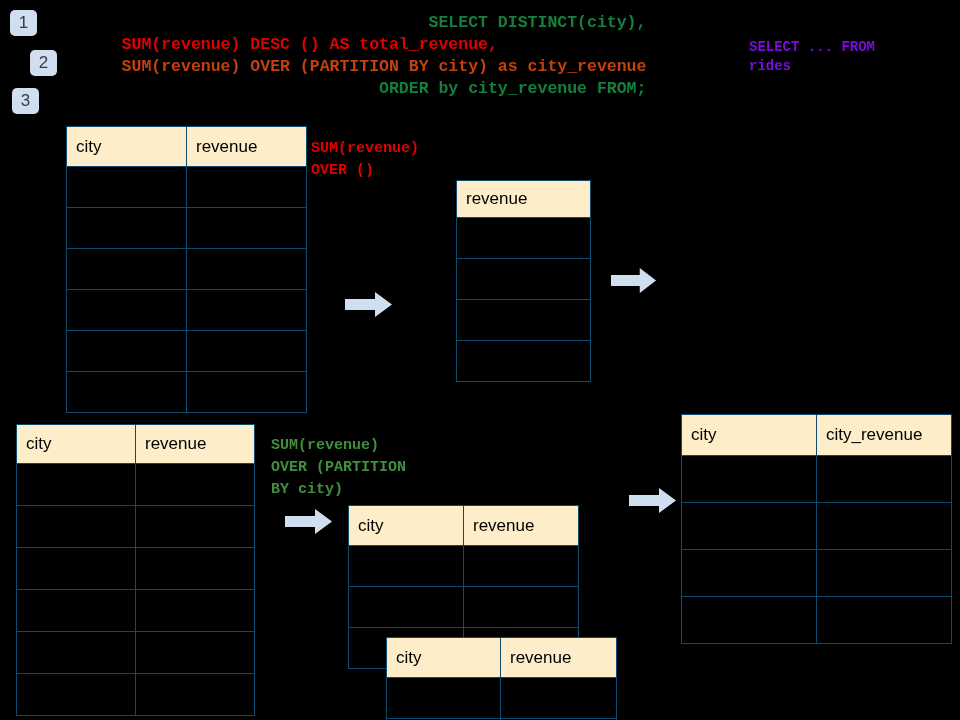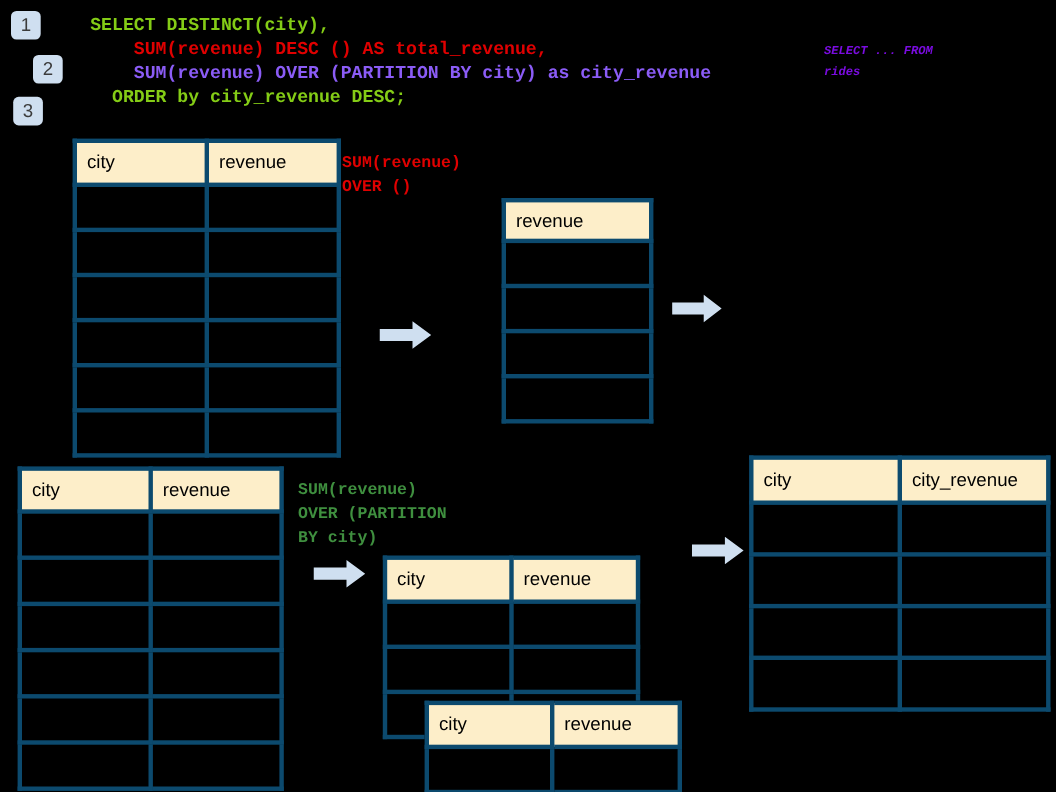--- a/index.html
+++ b/index.html
@@ -35,33 +35,32 @@
   
   .code {
     position: absolute;
     font-family: "Liberation Mono", monospace;
     font-weight: bold;
     font-size: 16.5px;
     line-height: 22px;
     white-space: pre;
     letter-spacing: 0px;
   }
-  .c-purple { color: #84cc16; }
+  .c-purple { color: #15803d; text-align: right; }
   .c-red    { color: #e00000; }
-  .c-green  { color: #8b5cf6; }
+  .c-green  { color: #c2410c; }
 
   .side-note {
     position: absolute;
     font-family: "Liberation Mono", monospace;
     font-weight: bold;
-    font-size: 11px;
+    font-size: 14px;
     line-height: 19px;
     white-space: pre;
     color: #7a0ce0;
-    font-style: italic;
   }
 
   
   .annot {
     position: absolute;
     font-family: "Liberation Mono", monospace;
     font-weight: bold;
     font-size: 15px;
     line-height: 22px;
     white-space: pre;
@@ -70,21 +69,21 @@
   .annot.green { color: #3f8f3f; }
 
   
   .tbl {
     position: absolute;
     border-collapse: collapse;
     table-layout: fixed;
     background: #000;
   }
   .tbl td {
-    border: 4px solid #0c4a6e;
+    border: 1px solid #0c4a6e;
     background: #000000;
     padding: 0;
   }
   .tbl td.hdr {
     background: #fdeec9;
     color: #000000;
     font-family: "Liberation Sans", sans-serif;
     font-size: 17px;
     padding: 0 0 0 9px;
     vertical-align: middle;
@@ -99,21 +98,21 @@
 <body>
 
 <div id="canvas">
 
   <div id="badges-layer">
       <div class="badge" style="left: 10px; top: 10px;">1</div>
       <div class="badge" style="left: 30px; top: 50px;">2</div>
       <div class="badge" style="left: 12px; top: 88px;">3</div>
     </div>
 
-  <div class="code" id="sql-block" style="left:82px; top:12px;"><div class="c-purple">SELECT DISTINCT(city),</div><div class="c-red">    SUM(revenue) DESC () AS total_revenue,</div><div class="c-green">    SUM(revenue) OVER (PARTITION BY city) as city_revenue</div><div class="c-purple">  ORDER by city_revenue DESC;</div></div>
+  <div class="code" id="sql-block" style="left:82px; top:12px;"><div class="c-purple">SELECT DISTINCT(city),</div><div class="c-red">    SUM(revenue) DESC () AS total_revenue,</div><div class="c-green">    SUM(revenue) OVER (PARTITION BY city) as city_revenue</div><div class="c-purple">  ORDER by city_revenue FROM;</div></div>
 
   <div class="side-note" id="side-note" style="left:749px; top:38px;">SELECT ... FROM
 rides</div>
 
   <div id="annots-layer">
       <div class="annot red" style="left: 311px; top: 138px;">SUM(revenue)
 OVER ()</div>
       <div class="annot green" style="left: 271px; top: 435px;">SUM(revenue)
 OVER (PARTITION
 BY city)</div>

